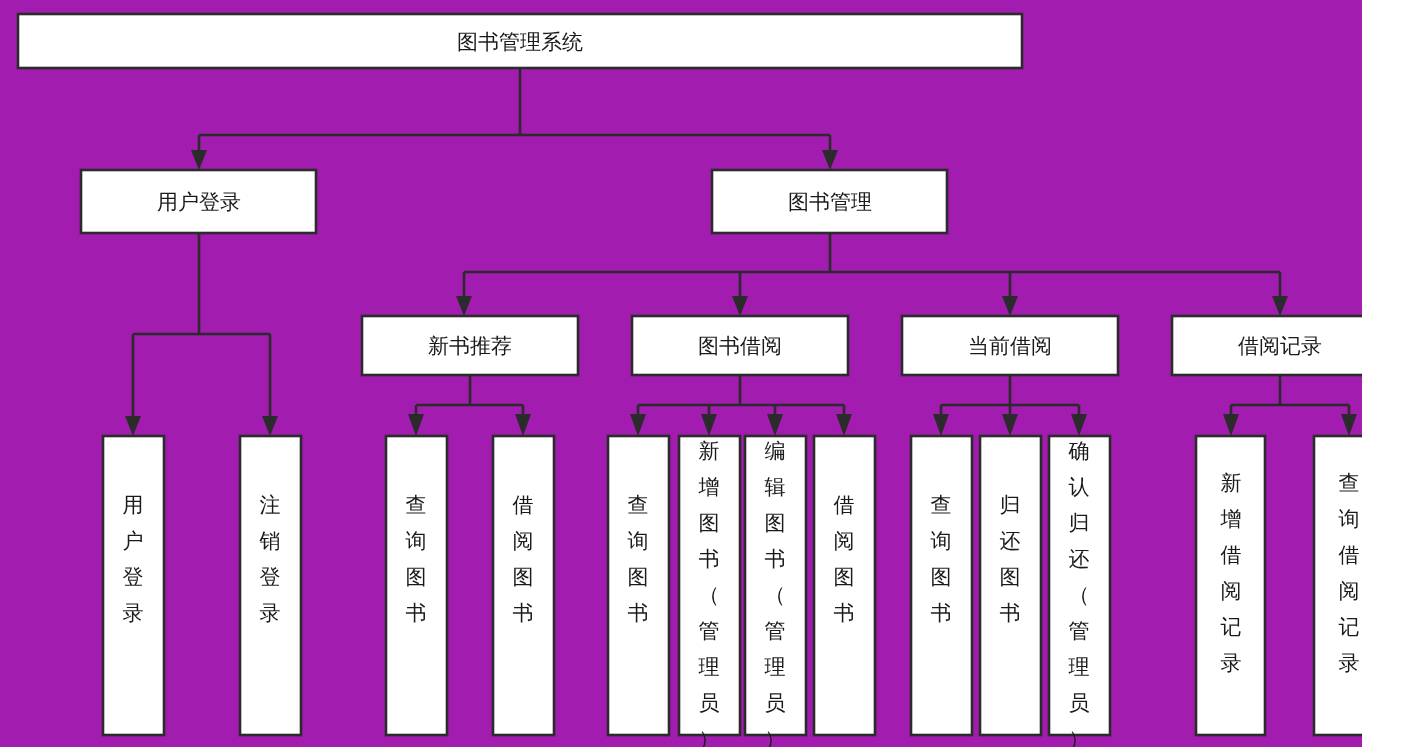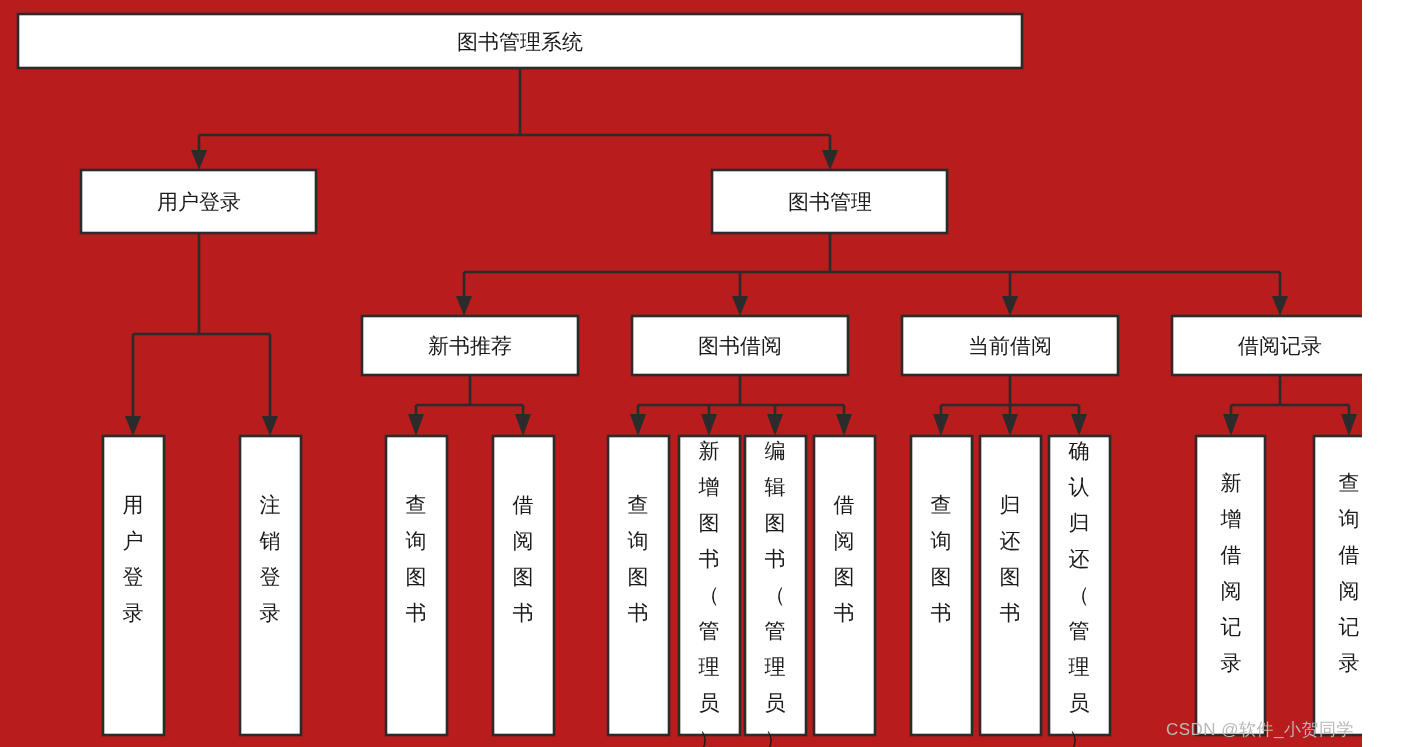--- a/index.html
+++ b/index.html
@@ -8,21 +8,21 @@
     padding: 0;
     background: #ffffff;
   }
   body {
     font-family: "Liberation Sans", "DejaVu Sans", sans-serif;
   }
   #diagram-root {
     position: relative;
     width: 1362px;
     height: 747px;
-    background: #b91c1c;
+    background: #a21caf;
     overflow: hidden;
   }
   svg.flowchart {
     position: absolute;
     left: 0;
     top: 0;
     width: 1405px;
     height: 747px;
     display: block;
   }
@@ -257,14 +257,13 @@
       <text class="leaf-label-v" x="1231" y="490"><tspan x="1231" y="490">新</tspan><tspan x="1231" y="526">增</tspan><tspan x="1231" y="562">借</tspan><tspan x="1231" y="598">阅</tspan><tspan x="1231" y="634">记</tspan><tspan x="1231" y="670">录</tspan></text>
     </g>
 
     <g>
       <rect class="node-box" x="1314" y="436" width="69" height="299"></rect>
       <text class="leaf-label-v" x="1349" y="490"><tspan x="1349" y="490">查</tspan><tspan x="1349" y="526">询</tspan><tspan x="1349" y="562">借</tspan><tspan x="1349" y="598">阅</tspan><tspan x="1349" y="634">记</tspan><tspan x="1349" y="670">录</tspan></text>
     </g>
 
   </svg>
 
-  <div class="watermark">CSDN @软件_小贺同学</div>
 </div>
 
 </body></html>

